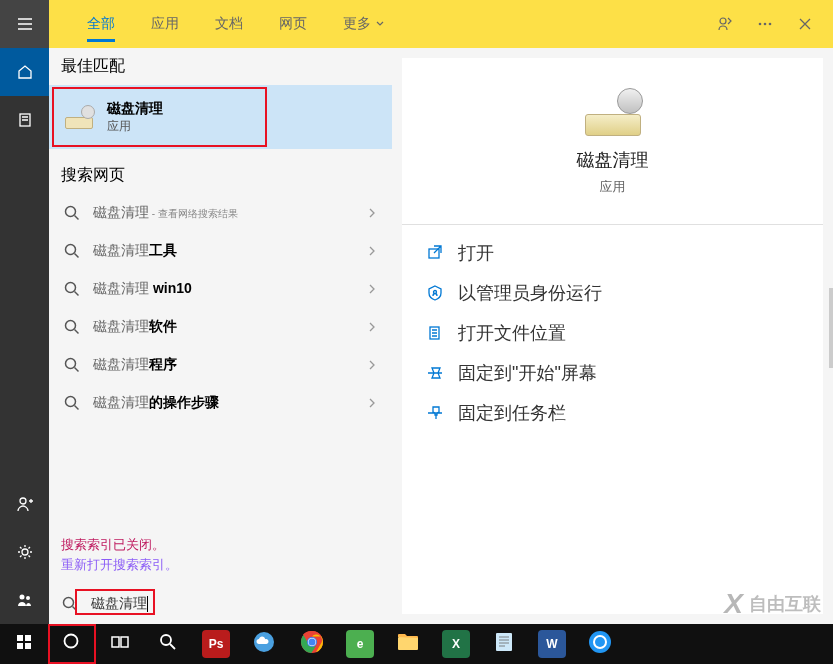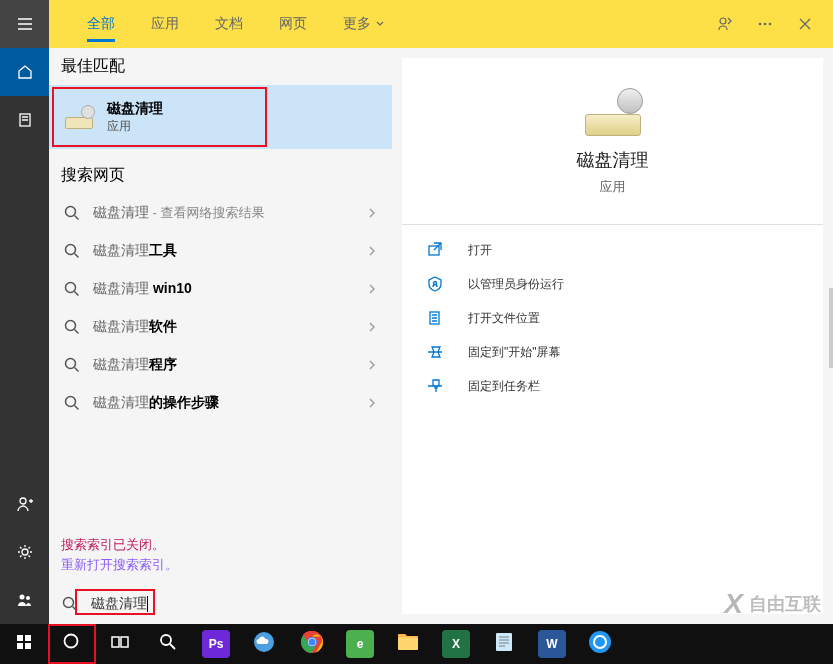--- a/index.html
+++ b/index.html
@@ -215,21 +215,21 @@
     }
     .result-text .prefix {
       color: #666;
     }
     .result-text .suffix {
       color: #000;
       font-weight: 600;
     }
     .result-text .extra {
       color: #888;
-      font-size: 13px;
+      font-size: 10px;
     }
     .chevron {
       color: #999;
       flex-shrink: 0;
     }
     .index-msg {
       padding: 0 12px 2px 12px;
       font-size: 13px;
       color: #be185d;
       margin-top: auto;
@@ -326,23 +326,23 @@
       color: #666;
     }
     .preview-divider {
       height: 1px;
       background: #e0e0e0;
       margin: 8px 0;
     }
     .action-item {
       display: flex;
       align-items: center;
-      gap: 24px;
+      gap: 14px;
       padding: 8px 24px;
-      font-size: 12px;
+      font-size: 18px;
       color: #333;
       cursor: pointer;
     }
     .action-icon {
       width: 18px;
       height: 18px;
       color: #0078d4;
       flex-shrink: 0;
     }
     .right-scroll {
@@ -651,21 +651,21 @@
             <rect x="11" y="5" width="7" height="10"></rect>
           </svg></span>
       </div>
       <div class="taskbar-item">
         <span><svg width="20" height="20" viewBox="0 0 20 20" fill="none" stroke="#fff" stroke-width="1.8">
             <circle cx="8" cy="8" r="5"></circle>
             <path d="M12 12l5 5"></path>
           </svg></span>
       </div>
       <div class="taskbar-item">
-        <div class="taskbar-icon-colored" style="background:#6d28d9">Ps</div>
+        <div class="taskbar-icon-colored" style="background:#b91c1c">Ps</div>
       </div>
       <div class="taskbar-item">
         <span><svg width="24" height="24" viewBox="0 0 24 24">
             <circle cx="12" cy="12" r="10" fill="#4aa0e0"></circle>
             <path d="M7 14c-1.5 0-2.5-1-2.5-2.5S5.5 9 7 9c.3-1.5 1.7-2.5 3-2.5 1.7 0 3 1.2 3.2 2.8.3-.2.6-.3 1-.3 1.2 0 2.3 1 2.3 2.5s-1 2.5-2.3 2.5z" fill="#fff"></path>
           </svg></span>
       </div>
       <div class="taskbar-item">
         <span><svg width="24" height="24" viewBox="0 0 24 24">
             <circle cx="12" cy="12" r="11" fill="#ea4335"></circle>

